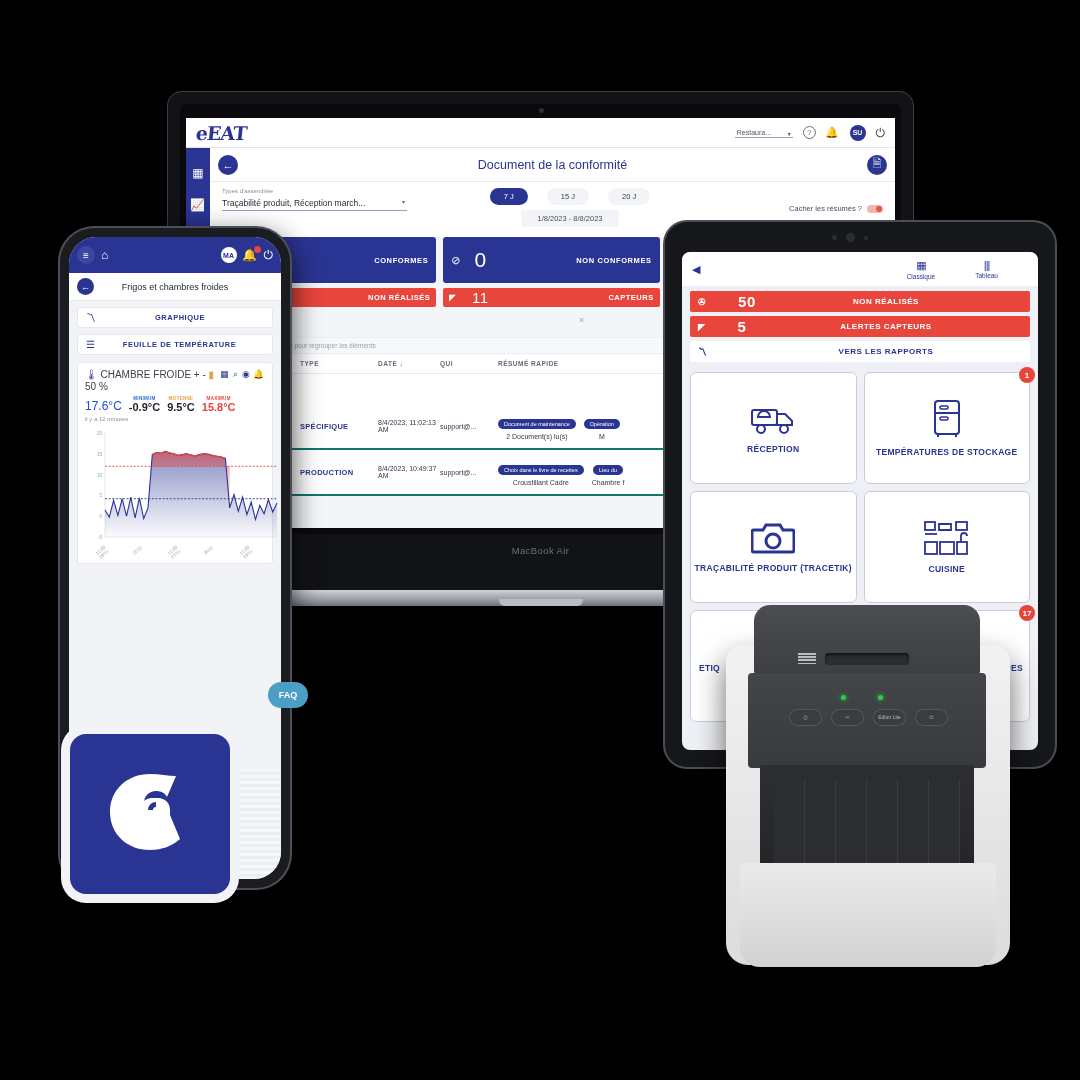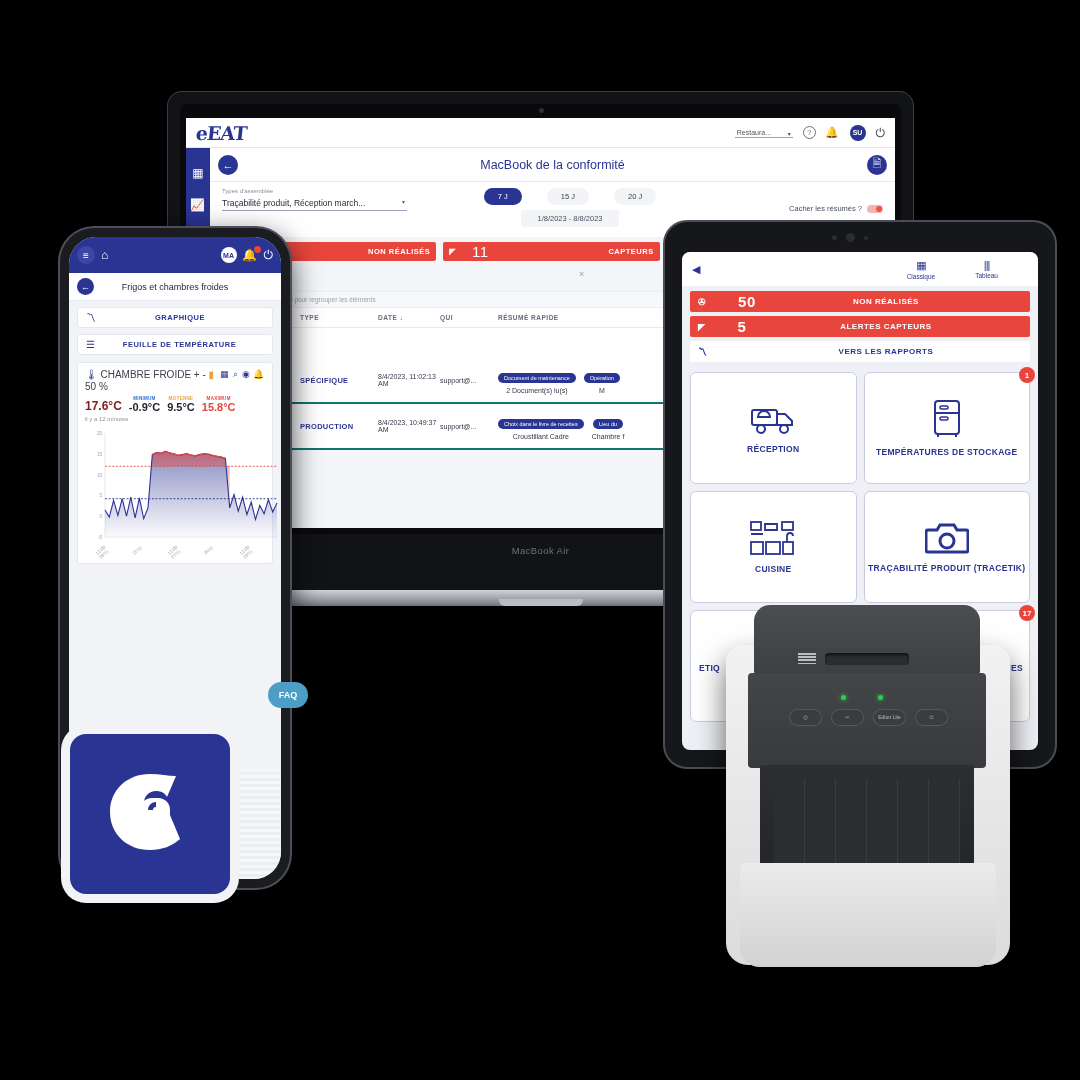--- a/index.html
+++ b/index.html
@@ -55,21 +55,21 @@
   .page-title { font-size:12.5px; color:#2a3492; }
 
   .filters { background:#fff; padding:6px 12px 10px; position:relative; }
   .filters-row { display:flex; align-items:flex-start; }
   .f-left { width:185px; }
   .f-lbl { font-size:6px; color:#8a8f9c; }
   .f-val { font-size:8.5px; color:#262a35; border-bottom:1px solid #9aa0c0; padding:2px 12px 2px 0;
      position:relative; margin-top:2px; }
   .f-val .car { position:absolute; right:2px; top:2px; font-size:6px; color:#666; }
   .f-mid { flex:1; display:flex; flex-direction:column; align-items:center; gap:5px; }
-  .chips { display:flex; gap:25px; }
+  .chips { display:flex; gap:19px; }
   .chip { font-size:7.5px; color:#3a3f4d; background:#f2f4f8; border-radius:10px;
      padding:4px 14px; }
   .chip.active { background:#2a3492; color:#fff; }
   .daterange { font-size:7.5px; color:#4a4f5c; background:#f2f4f8; border-radius:3px;
      padding:4px 16px; }
   .f-right { width:150px; display:flex; align-items:center; justify-content:flex-end;
      gap:5px; padding-top:16px; }
   .f-right span { font-size:7.5px; color:#4a4f5c; }
   .toggle { width:16px; height:8px; border-radius:5px; background:#f3b5b0; position:relative; }
   .toggle::after{ content:''; position:absolute; right:1px; top:1px; width:6px; height:6px;
@@ -133,21 +133,21 @@
      height:21px; display:flex; align-items:center; padding:0 8px; }
   .ph-card .ic { color:#2a3492; font-size:10px; }
   .ph-card .lb { flex:1; text-align:center; font-size:7.5px; font-weight:bold; color:#2a3492;
      letter-spacing:.5px; }
   .sensor-card { margin:7px 8px 12px; background:#fff; border:1px solid #e4e7ef; border-radius:3px;
      padding:6px 7px; }
   .sc-head { display:flex; align-items:flex-start; }
   .sc-name { font-size:10px; color:#3b4050; line-height:1.15; }
   .sc-icons { margin-left:auto; display:flex; gap:4px; color:#2a3492; font-size:9px; }
   .sc-stats { display:flex; align-items:flex-end; gap:7px; margin-top:4px; }
-  .sc-cur { font-size:12px; font-weight:bold; color:#7f1d1d; }
+  .sc-cur { font-size:12px; font-weight:normal; color:#1d4ed8; }
   .stat { text-align:center; }
   .stat .lbl { font-size:4.5px; font-weight:bold; letter-spacing:.3px; }
   .stat .v { font-size:11px; font-weight:bold;text-align:right; }
   .lbl-min { color:#2f6fd0; } .v-min { color:#22262f; }
   .lbl-avg { color:#e8a33d; } .v-avg { color:#22262f; }
   .lbl-max { color:#e8453c; } .v-max { color:#e8453c; }
   .sc-ago { font-size:6px; color:#8d93a1; margin-top:3px; }
   .sc-chart { margin-top:5px; height:120px; }
   .xticks { display:flex; justify-content:space-around; margin-top:1px; }
   .xtick { font-size:4.5px; color:#9aa0ad; transform:rotate(-42deg); white-space:pre-line;
@@ -251,21 +251,21 @@
       <div class="app-body">
         <div class="lp-sidebar">
           <div class="sb-ico">▦</div>
           <div class="sb-ico">📈</div>
           <div class="sb-warn">!</div>
         </div>
 
         <div class="lp-main">
           <div class="page-head">
             <div class="round-btn" style="position:absolute;left:8px;">←</div>
-            <div class="page-title">MacBook de la conformité</div>
+            <div class="page-title">Document de la conformité</div>
             <div class="round-btn" style="position:absolute;right:8px;">🗎</div>
           </div>
 
           <div class="filters">
             <div class="filters-row">
               <div class="f-left">
                 <div class="f-lbl">Types d'assemblée</div>
                 <div class="f-val">
                   <span>Traçabilité produit, Réception march...</span>
                   <span class="car">▾</span>
@@ -279,20 +279,37 @@
                 </div>
                 <div class="daterange">1/8/2023 - 8/8/2023</div>
               </div>
               <div class="f-right">
                 <span>Cacher les résumés ?</span>
                 <div class="toggle"></div>
               </div>
             </div>
           </div>
 
+          <div class="kpis">
+            <div class="kpi filled">
+              <span class="chk">⊘</span>
+              <span class="num">13</span>
+              <span class="cap">CONFORMES</span>
+            </div>
+            <div class="kpi filled">
+              <span class="chk">⊘</span>
+              <span class="num">0</span>
+              <span class="cap">NON CONFORMES</span>
+            </div>
+            <div class="kpi white">
+              <span class="chk">⊘</span>
+              <span class="num">0</span>
+              <span class="cap">EN COURS</span>
+            </div>
+          </div>
 
           <div class="kpis2">
             <div class="kpi2 red">
               <span class="n"></span>
               <span class="c">NON RÉALISÉS</span>
             </div>
             <div class="kpi2 red">
               <span style="font-size:8px;">◤</span>
               <span class="n">11</span>
               <span class="c">CAPTEURS</span>
@@ -424,39 +441,39 @@
             <line x1="4" y1="14" x2="28" y2="14" stroke="#2a3492" stroke-width="2"></line>
             <rect x="9" y="7" width="8" height="3" rx="1.5" fill="none" stroke="#2a3492" stroke-width="1.6"></rect>
             <rect x="9" y="18" width="8" height="3" rx="1.5" fill="none" stroke="#2a3492" stroke-width="1.6"></rect>
             <line x1="7" y1="35" x2="7" y2="38" stroke="#2a3492" stroke-width="2"></line>
             <line x1="25" y1="35" x2="25" y2="38" stroke="#2a3492" stroke-width="2"></line>
           </svg>
           <div class="tl">TEMPÉRATURES DE STOCKAGE</div>
         </div>
 
         <div class="tb-tile">
+          <svg width="44" height="34" viewBox="0 0 44 34">
+            <path d="M3 9h9l3-5h14l3 5h9a2 2 0 012 2v18a2 2 0 01-2 2H3a2 2 0 01-2-2V11a2 2 0 012-2z" fill="none" stroke="#2a3492" stroke-width="3"></path>
+            <circle cx="22" cy="20" r="7" fill="none" stroke="#2a3492" stroke-width="3"></circle>
+          </svg>
+          <div class="tl">TRAÇABILITÉ PRODUIT (TRACETIK)</div>
+        </div>
+
+        <div class="tb-tile">
           <svg width="48" height="36" viewBox="0 0 48 36">
             <rect x="2" y="2" width="10" height="8" fill="none" stroke="#2a3492" stroke-width="1.8"></rect>
             <path d="M16 10V4h12v6z" fill="none" stroke="#2a3492" stroke-width="1.8"></path>
             <rect x="33" y="2" width="11" height="8" fill="none" stroke="#2a3492" stroke-width="1.8"></rect>
             <rect x="2" y="22" width="12" height="12" fill="none" stroke="#2a3492" stroke-width="1.8"></rect>
             <rect x="17" y="22" width="14" height="12" fill="none" stroke="#2a3492" stroke-width="1.8"></rect>
             <rect x="34" y="22" width="10" height="12" fill="none" stroke="#2a3492" stroke-width="1.8"></rect>
             <line x1="2" y1="14" x2="14" y2="14" stroke="#2a3492" stroke-width="1.8"></line>
             <path d="M38 22v-6a3 3 0 016 0" fill="none" stroke="#2a3492" stroke-width="1.8"></path>
           </svg>
           <div class="tl">CUISINE</div>
-        </div>
-
-        <div class="tb-tile">
-          <svg width="44" height="34" viewBox="0 0 44 34">
-            <path d="M3 9h9l3-5h14l3 5h9a2 2 0 012 2v18a2 2 0 01-2 2H3a2 2 0 01-2-2V11a2 2 0 012-2z" fill="none" stroke="#2a3492" stroke-width="3"></path>
-            <circle cx="22" cy="20" r="7" fill="none" stroke="#2a3492" stroke-width="3"></circle>
-          </svg>
-          <div class="tl">TRAÇABILITÉ PRODUIT (TRACETIK)</div>
         </div>
 
         <div class="tb-tile">
           <div class="tl" style="position:absolute;top:52px;left:8px;">ETIQ</div>
         </div>
 
         <div class="tb-tile">
           <div class="badge">17</div>
           <div class="tl" style="position:absolute;top:52px;right:6px;">NIQUES</div>
         </div>

